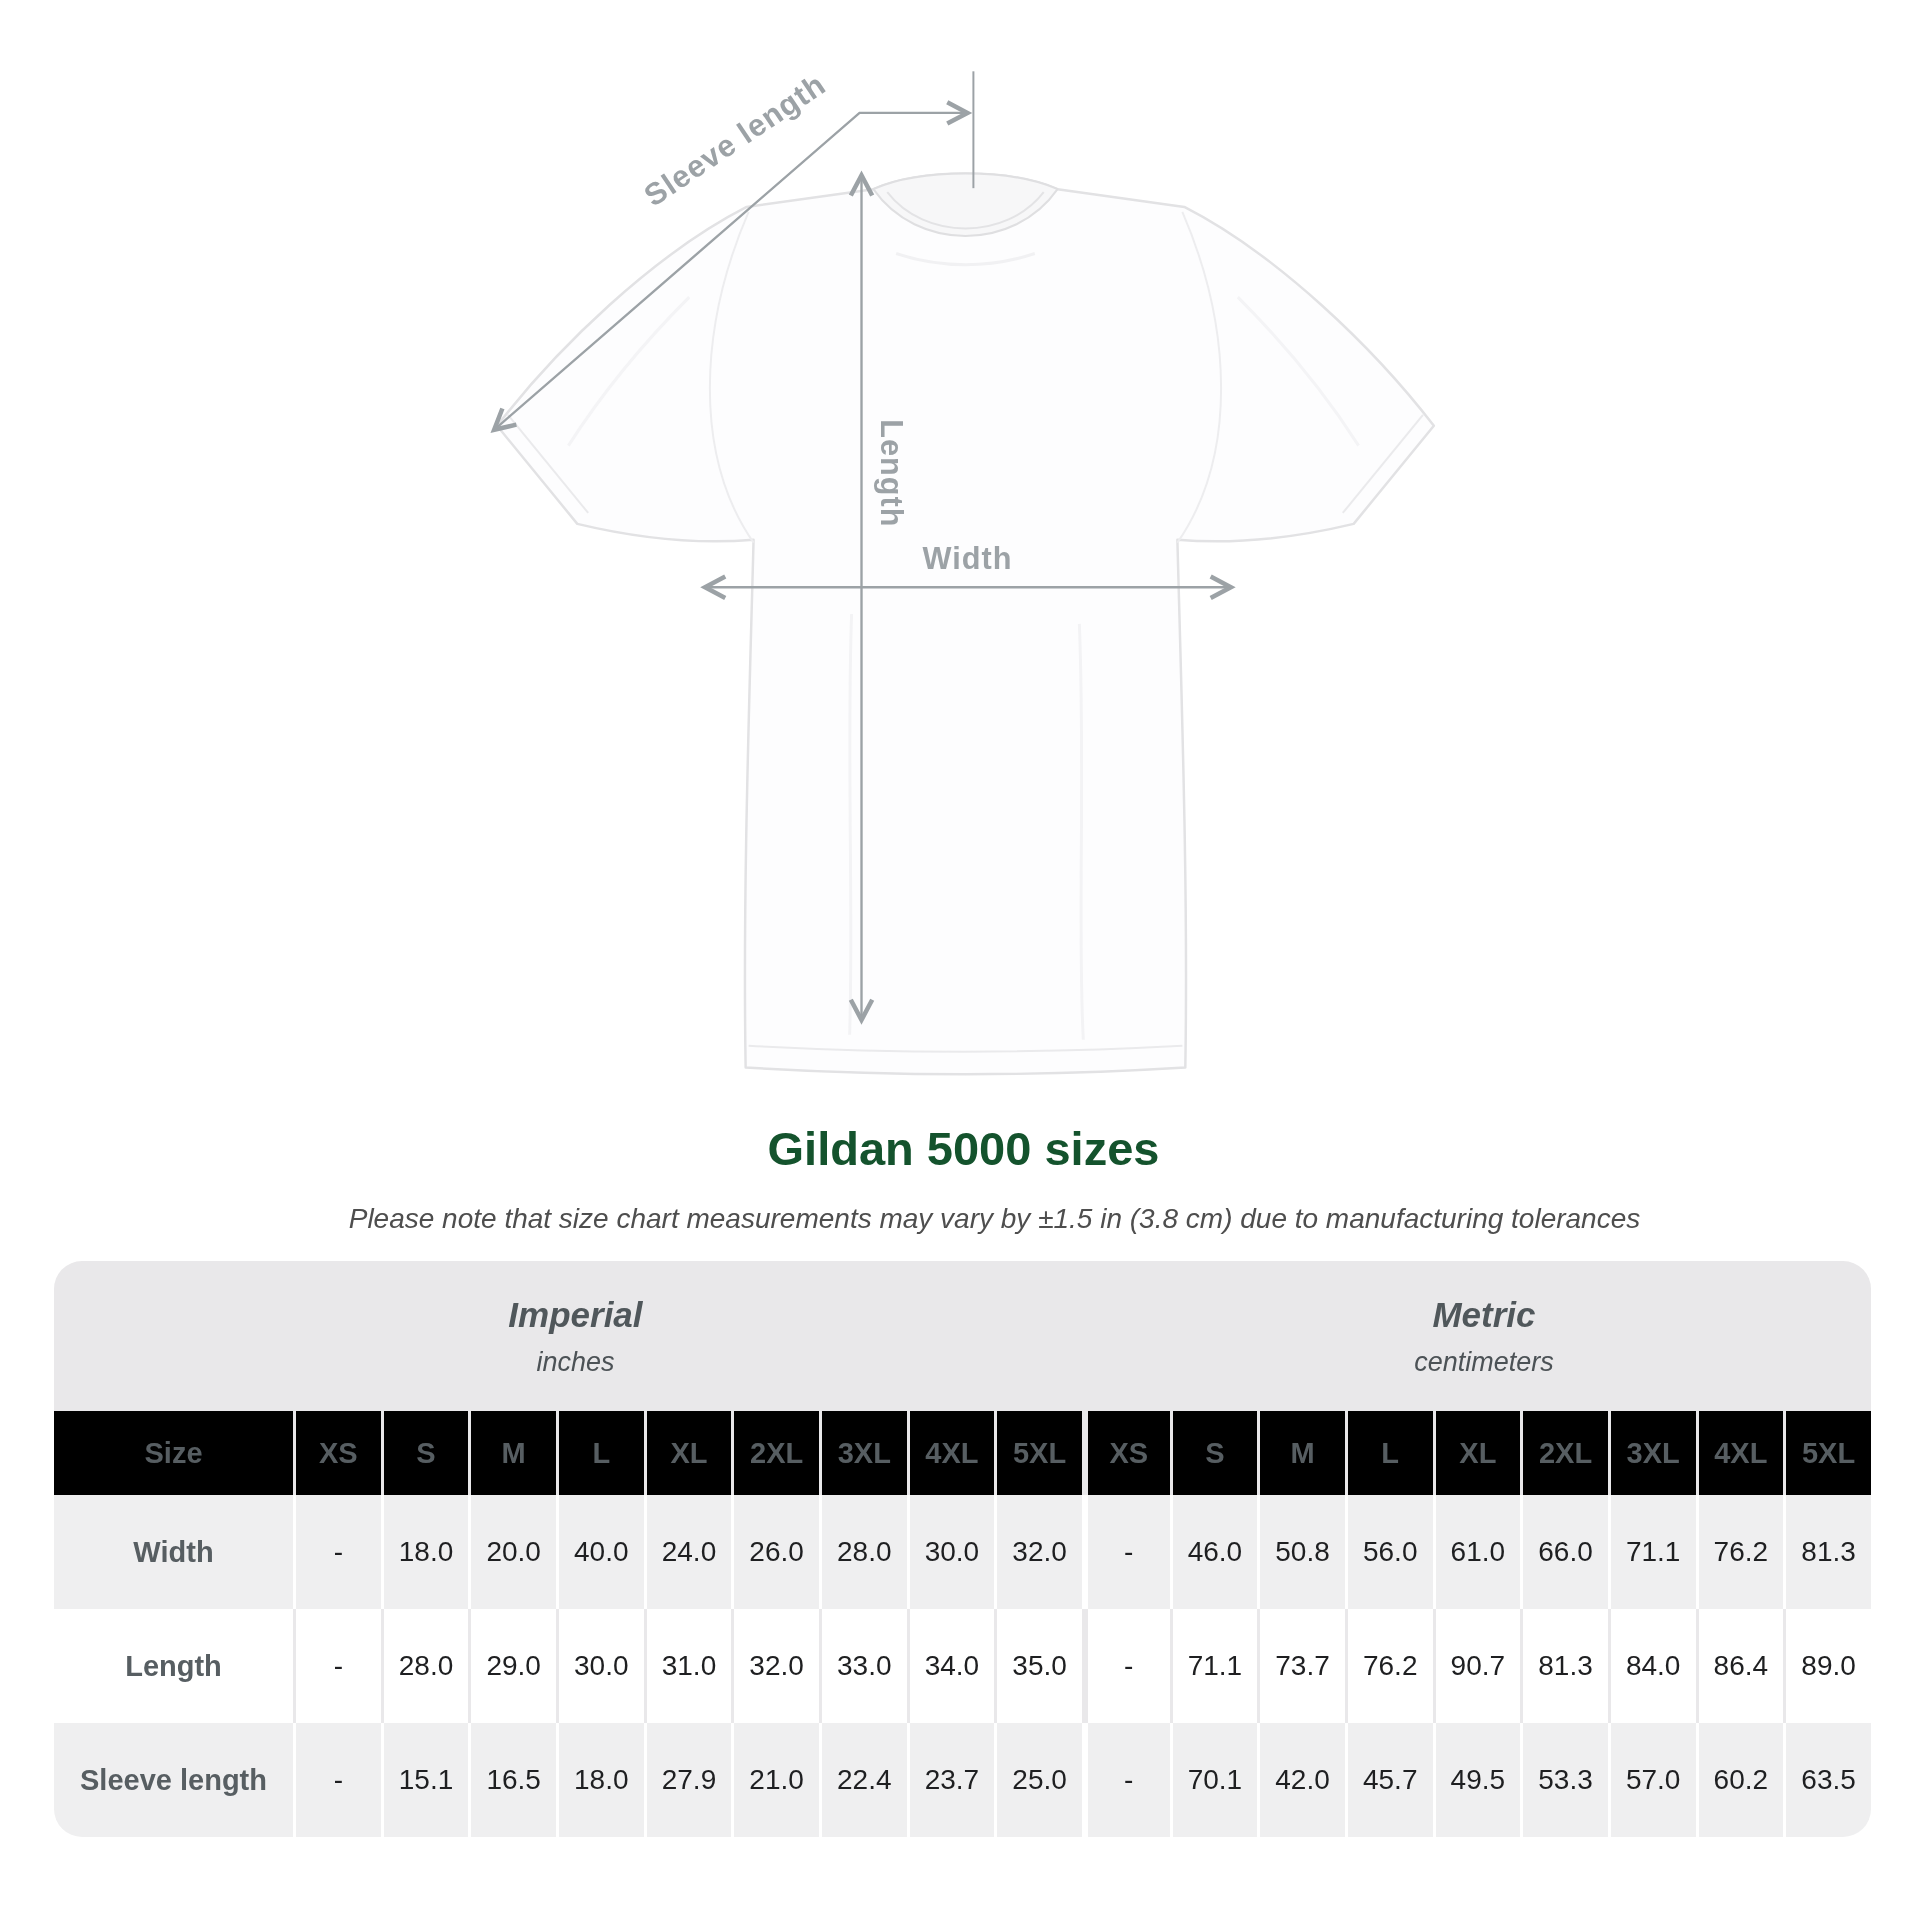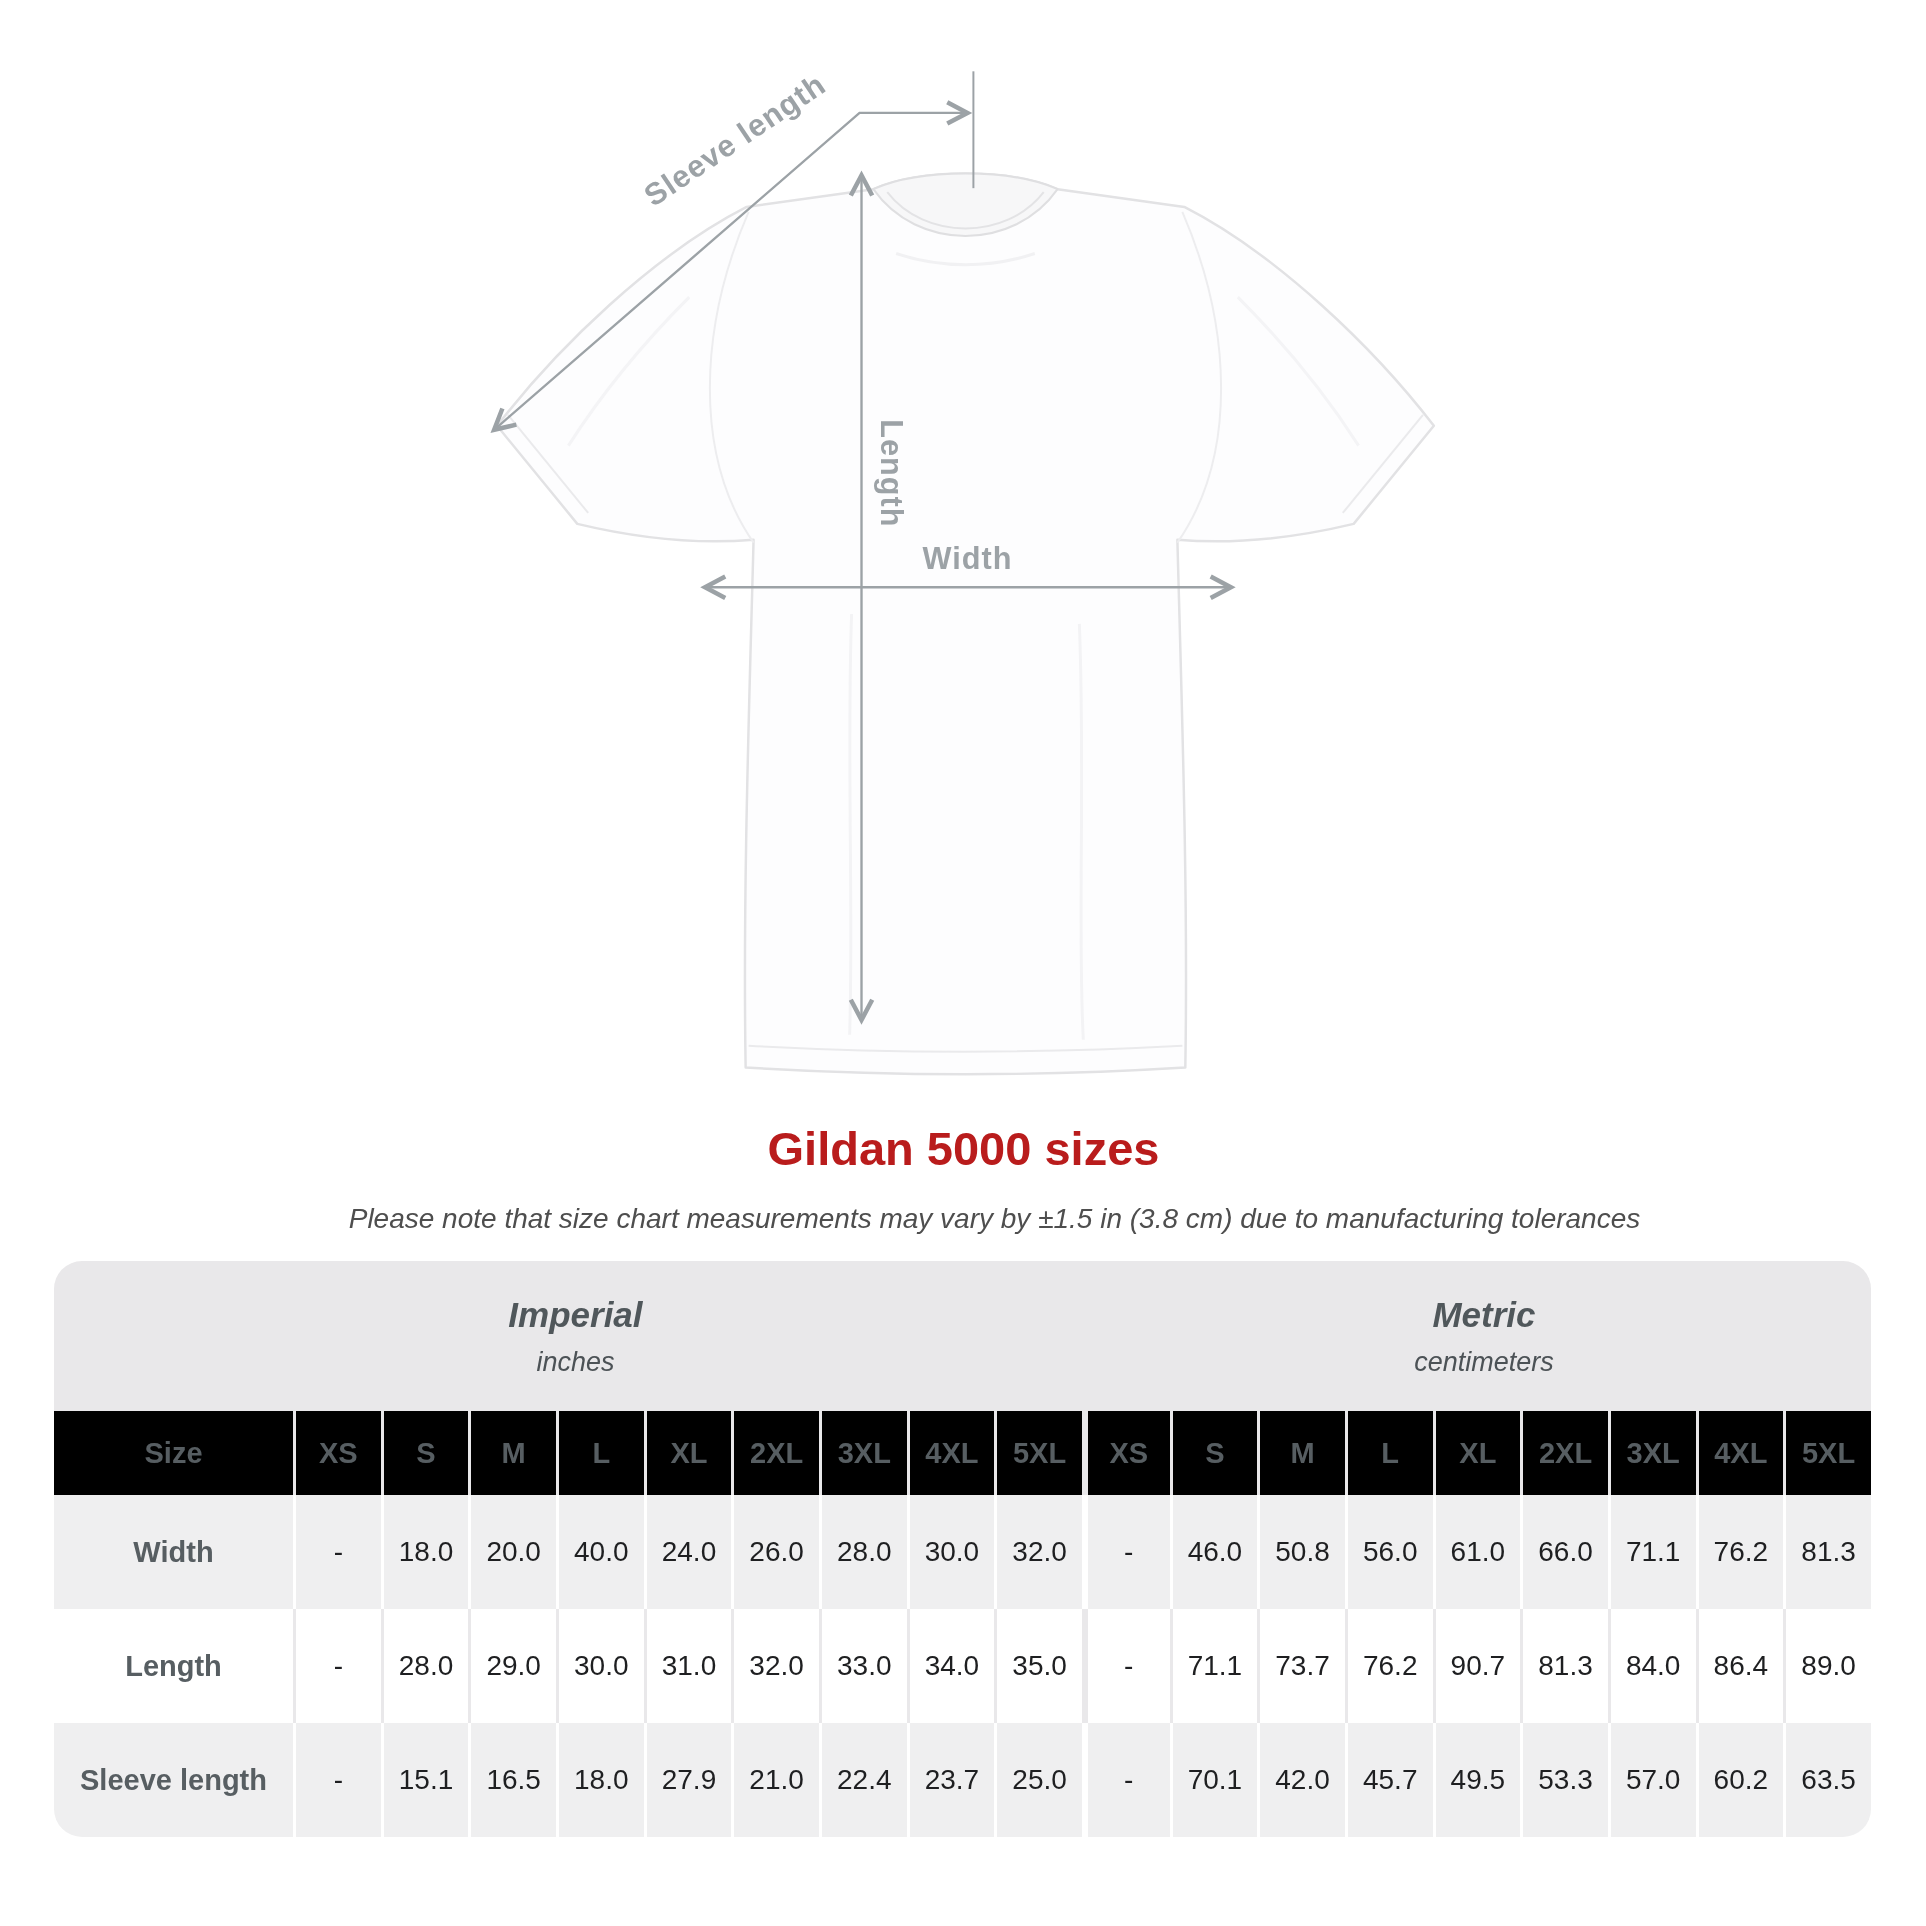--- a/index.html
+++ b/index.html
@@ -5,21 +5,21 @@
   html,body { margin:0; padding:0; background:#ffffff; }
   body {
     width:1927px; height:1927px; position:relative;
     font-family:"Liberation Sans", sans-serif;
     -webkit-font-smoothing:antialiased;
   }
   .diagram { position:absolute; top:0; left:0; }
   .diag-label { font-weight:bold; font-size:31px; fill:#9ca2a6; letter-spacing:1px; }
   .page-title {
     position:absolute; top:1121px; left:0; width:100%; margin:0;
-    text-align:center; font-size:47px; font-weight:bold; color:#b91c1c;
+    text-align:center; font-size:47px; font-weight:bold; color:#14532d;
   }
   .page-subtitle {
     position:absolute; top:1203px; left:0; width:100%; margin:0;
     text-align:center; font-size:28px; font-style:italic; color:#4e4e4e;padding-left:31px;
   }
   table.size-table {
     position:absolute; left:54px; top:1261px; width:1817px;
     border-collapse:separate; border-spacing:0; table-layout:fixed;
   }
   col.c-label { width:239px; }

